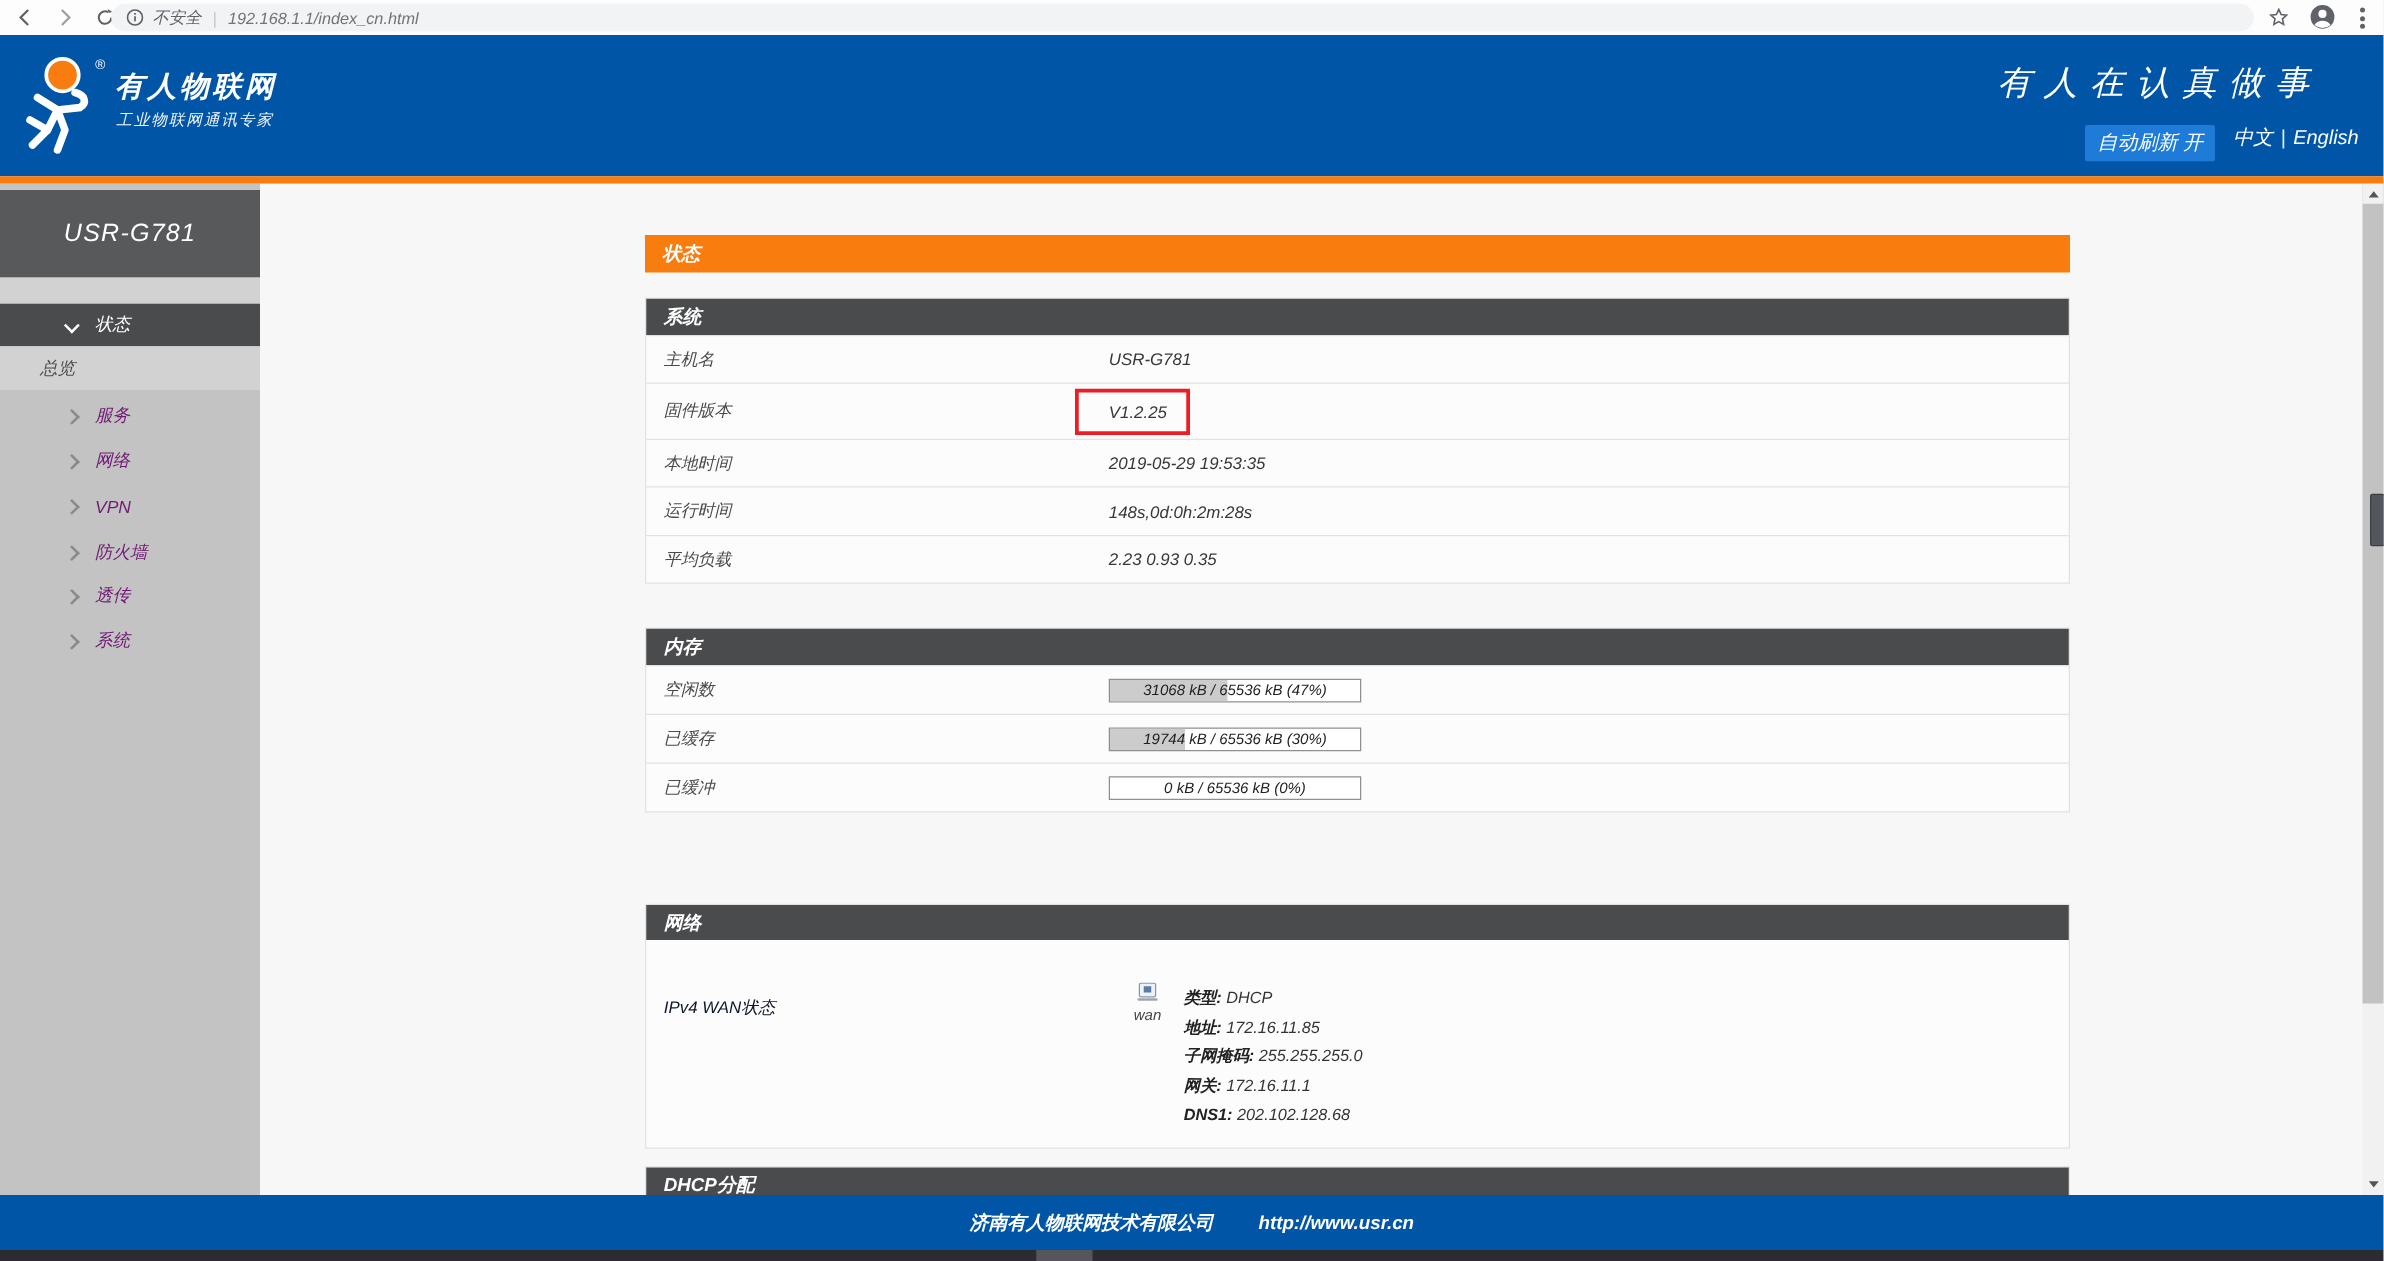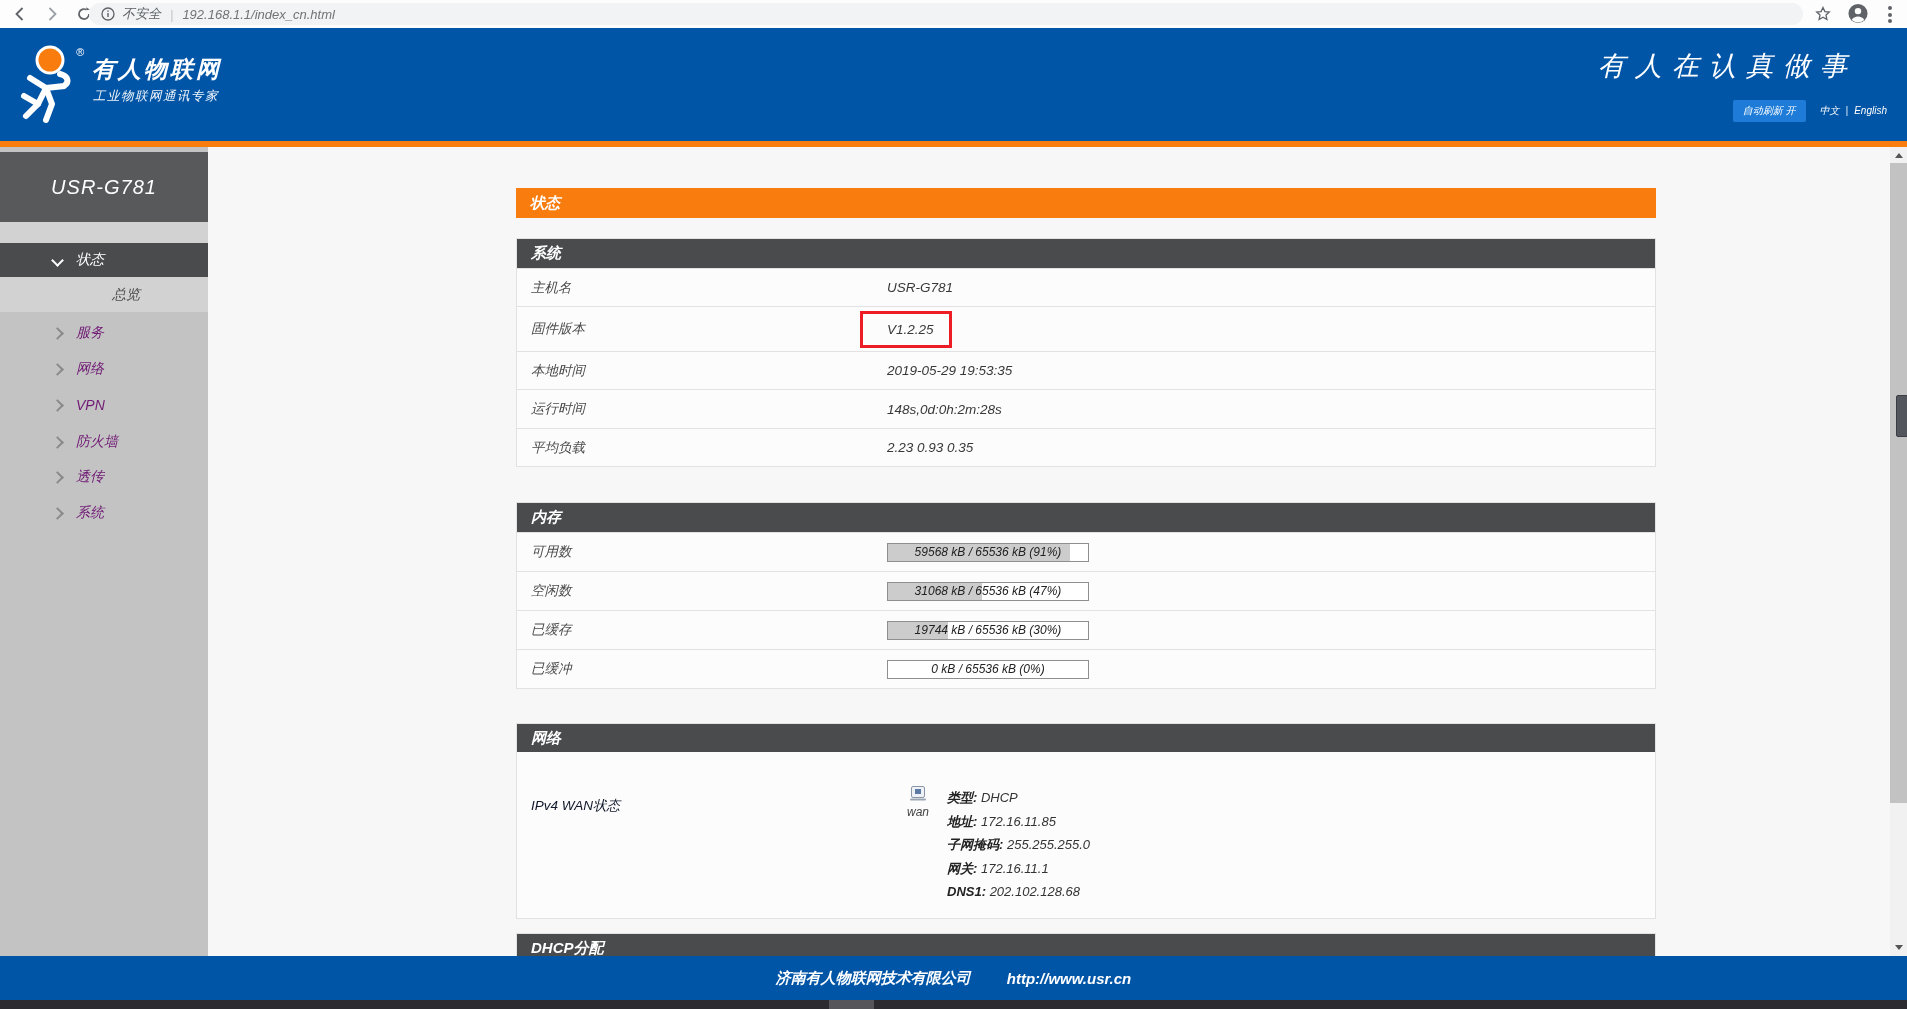--- a/index.html
+++ b/index.html
@@ -17,36 +17,36 @@
   .url-text{color:#737373;font-size:13px;}
   .menu-dots{left:1888px;top:6px;width:4px;height:17px;display:flex;flex-direction:column;justify-content:space-between;cursor:pointer;}
   .menu-dots i{width:4px;height:4px;border-radius:50%;background:#5f6368;}
 
   
   .site-header{left:0;top:28px;width:1907px;height:113px;background:#0055a7;color:#fff;}
   .brand-title{left:92px;top:26px;font-size:23px;font-weight:bold;letter-spacing:3px;}
   .brand-sub{left:93px;top:60px;font-size:12.5px;letter-spacing:1.5px;opacity:.95;}
   .reg-mark{left:76px;top:18px;font-size:11px;}
   .slogan{right:50px;top:20px;font-size:27px;letter-spacing:10px;font-weight:500;white-space:nowrap;}
-  .hdr-controls{right:20px;top:72px;display:flex;align-items:center;font-size:10px;}
+  .hdr-controls{right:20px;top:72px;display:flex;font-size:16px;}
   .refresh-btn{background:#1e7cd8;color:#fff;padding:4px 10px;border-radius:2px;cursor:pointer;white-space:nowrap;}
   .lang{margin-left:14px;white-space:nowrap;cursor:pointer;}
   .lang-div{margin:0 6px;opacity:.9;}
   .orange-stripe{left:0;top:141px;width:1907px;height:6px;background:#f87c0e;}
 
   
   .sidebar{left:0;top:147px;width:208px;height:809px;background:#c3c3c3;}
   .device-block{left:0;top:5px;width:208px;height:70px;background:#58595b;color:#fff;
                 display:flex;align-items:center;justify-content:center;font-size:20px;letter-spacing:1px;}
   .side-strip{left:0;top:75px;width:208px;height:21px;background:#d2d2d2;}
   .side-item{left:0;width:208px;height:36px;display:flex;align-items:center;cursor:pointer;color:#701a75;font-size:14px;}
   .side-item .chev{margin-left:53px;margin-right:14px;}
   .side-item.active{background:#4a4b4d;color:#fff;height:34px;}
   .side-item.child{background:#d2d2d2;color:#4c4c4c;height:35px;}
-  .side-item.child .lbl{margin-left:112px;}
+  .side-item.child .lbl{margin-left:32px;}
   .chev{width:7px;height:7px;border-right:2px solid #8a8a8a;border-bottom:2px solid #8a8a8a;display:inline-block;}
   .chev.right{transform:rotate(-45deg);}
   .chev.down{transform:rotate(45deg);border-color:#fff;}
 
   
   .content{left:208px;top:147px;width:1682px;height:809px;background:#f7f7f7;overflow:hidden;}
   .page-title{left:308px;top:41px;width:1140px;height:30px;background:#f87c0e;color:#fff;
               font-size:15px;font-weight:bold;display:flex;align-items:center;padding-left:14px;box-sizing:border-box;}
   .tbl{left:308px;width:1140px;background:#fcfcfc;border:1px solid #e2e2e2;box-sizing:border-box;}
   .tbl-head{height:29px;background:#4a4b4d;color:#fff;font-size:15px;font-weight:bold;
@@ -223,27 +223,20 @@
       </div>
       <div class="row" style="height:37px;">
         <span class="lab">平均负载</span>
         <span class="val">2.23 0.93 0.35</span>
       </div>
     </div>
 
     <div class="abs tbl" style="top:355px;">
       <div class="tbl-head">内存</div>
       <div class="row" style="height:38px;">
-        <span class="lab">可用数</span>
-        <span class="membar">
-            <span class="fill" style="width: 91%;"></span>
-            <span class="btxt">59568 kB / 65536 kB (91%)</span>
-          </span>
-      </div>
-      <div class="row" style="height:38px;">
         <span class="lab">空闲数</span>
         <span class="membar">
             <span class="fill" style="width: 47%;"></span>
             <span class="btxt">31068 kB / 65536 kB (47%)</span>
           </span>
       </div>
       <div class="row" style="height:38px;">
         <span class="lab">已缓存</span>
         <span class="membar">
             <span class="fill" style="width: 30%;"></span>

